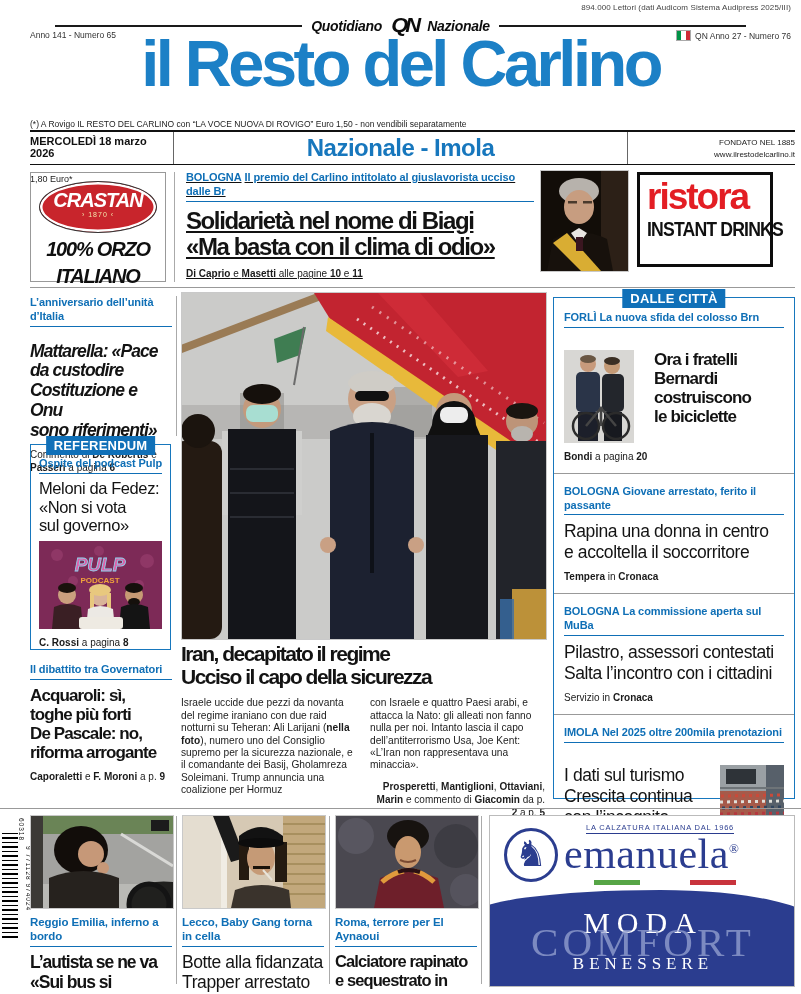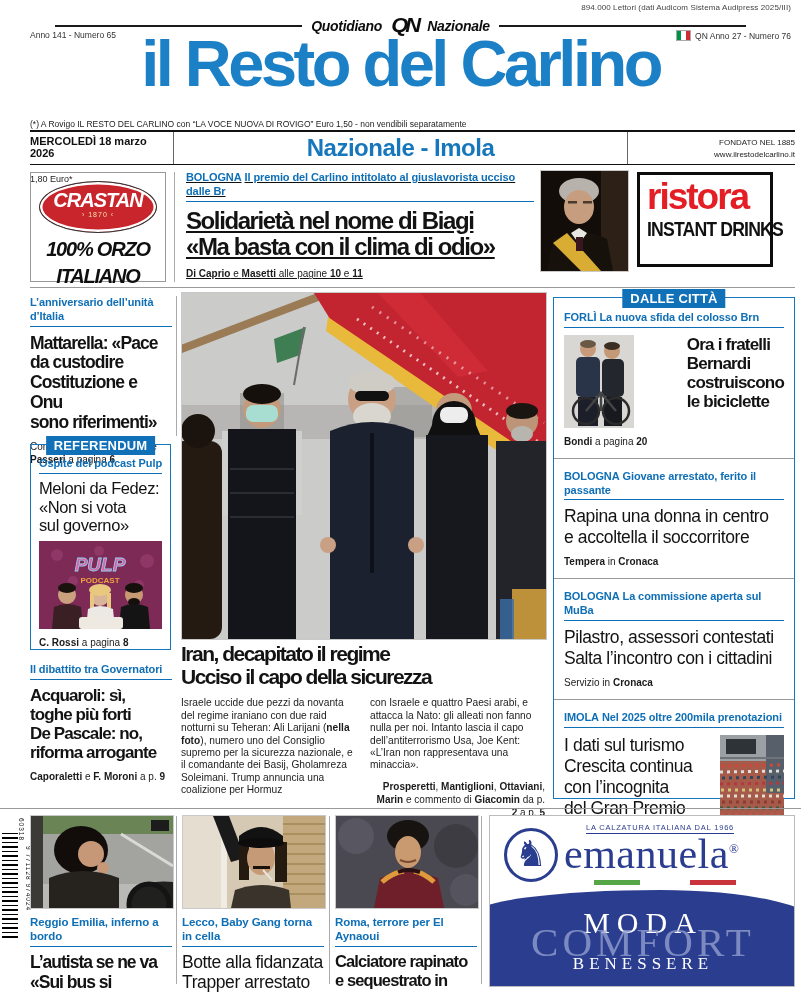--- a/index.html
+++ b/index.html
@@ -46,37 +46,37 @@
            box-shadow:inset 0 0 0 2.5px #fff,inset 0 0 0 4px #c8252c;color:#fff;}
   .cr-name{font-weight:800;font-style:italic;font-size:20px;letter-spacing:-1px;padding-top:7px;}
   .cr-year{font-size:7px;color:#f2e3a8;letter-spacing:1px;margin-top:-1px;}
   .cr-line{font-style:italic;font-weight:800;font-size:20px;letter-spacing:-1.2px;color:#0f0f0f;line-height:1.05;margin-top:6px;}
   
   .ristora{top:172px;left:637px;width:136px;height:95px;border:3px solid #0c0c0c;box-sizing:border-box;padding:3px 7px;}
   .ri-name{color:#e31e24;font-weight:800;font-size:37px;letter-spacing:-2px;line-height:1.05;}
   .ri-sub{color:#101010;font-weight:800;font-size:21px;letter-spacing:-1px;transform:scaleX(0.84);transform-origin:left;white-space:nowrap;}
   
   .mattarella{top:296px;left:30px;width:142px;}
-  .mattarella .hl{font-size:17.5px;line-height:1.14;margin-top:7px;letter-spacing:-0.9px;}
+  .mattarella .hl{font-size:17.5px;line-height:1.14;margin-top:15px;letter-spacing:-0.9px;font-style:italic;}
   .refbox{top:444px;left:30px;width:141px;height:206px;border:1.5px solid #1777bd;box-sizing:border-box;padding:12px 8px 0;}
   .boxlabel{position:absolute;top:-9px;left:50%;transform:translateX(-50%);background:#1070b8;color:#fff;
             font-weight:800;font-size:13px;padding:2px 8px;white-space:nowrap;letter-spacing:0.2px;}
   .refbox .hl{font-size:16.5px;line-height:1.14;margin-top:5px;}
   .acquaroli{top:663px;left:30px;width:142px;}
   .acquaroli .hl{font-size:17px;line-height:1.13;margin-top:6px;letter-spacing:-0.9px;}
   
   .iranphoto{top:292px;left:181px;}
   .iran{top:642px;left:181px;width:364px;}
   .iran .hl{font-size:21px;line-height:1.1;letter-spacing:-1.5px;}
   .iran-body{display:flex;gap:14px;margin-top:9px;}
   .iran-col{flex:1;font-size:10.2px;line-height:1.22;color:#1c1c1c;}
   .iran-by{font-size:10px;text-align:right;margin-top:8px;line-height:1.3;}
   
   .citybox{top:297px;left:553px;width:242px;height:502px;border:1.5px solid #1777bd;box-sizing:border-box;padding:13px 10px 0;}
-  .row{display:flex;gap:20px;margin-top:7px;justify-content:space-between;}
+  .row{display:flex;gap:20px;margin-top:22px;}
   .citybox .hl-b{font-size:17px;line-height:1.12;letter-spacing:-0.8px;}
   .citybox .hl-l{font-size:17.5px;line-height:1.2;}
   .citybox .sep{margin:10px -10px 11px;}
   .turismo-h{font-size:16.5px;line-height:1.22;}
   
   .bstory{width:142px;}
   .bstory .k{margin-top:6px;font-size:11.5px;}
   .bstory .hl{margin-top:5px;line-height:1.15;}
   .h-bold17{font-size:17.5px;letter-spacing:-1px;}
   .h-light17{font-size:17.5px;}

